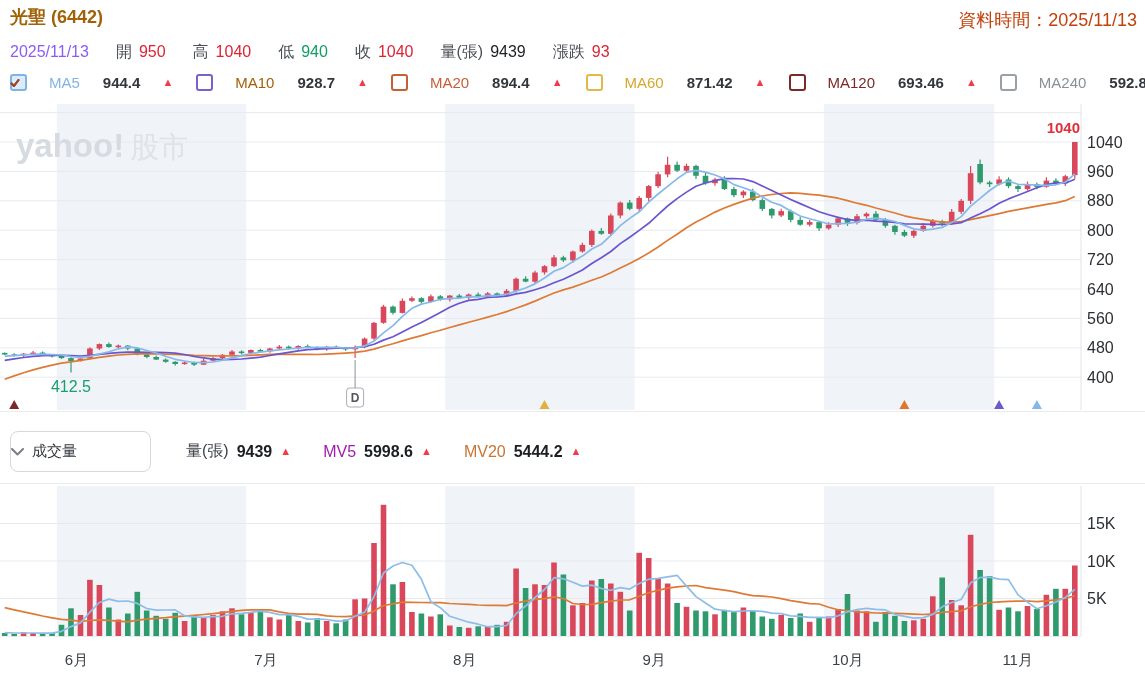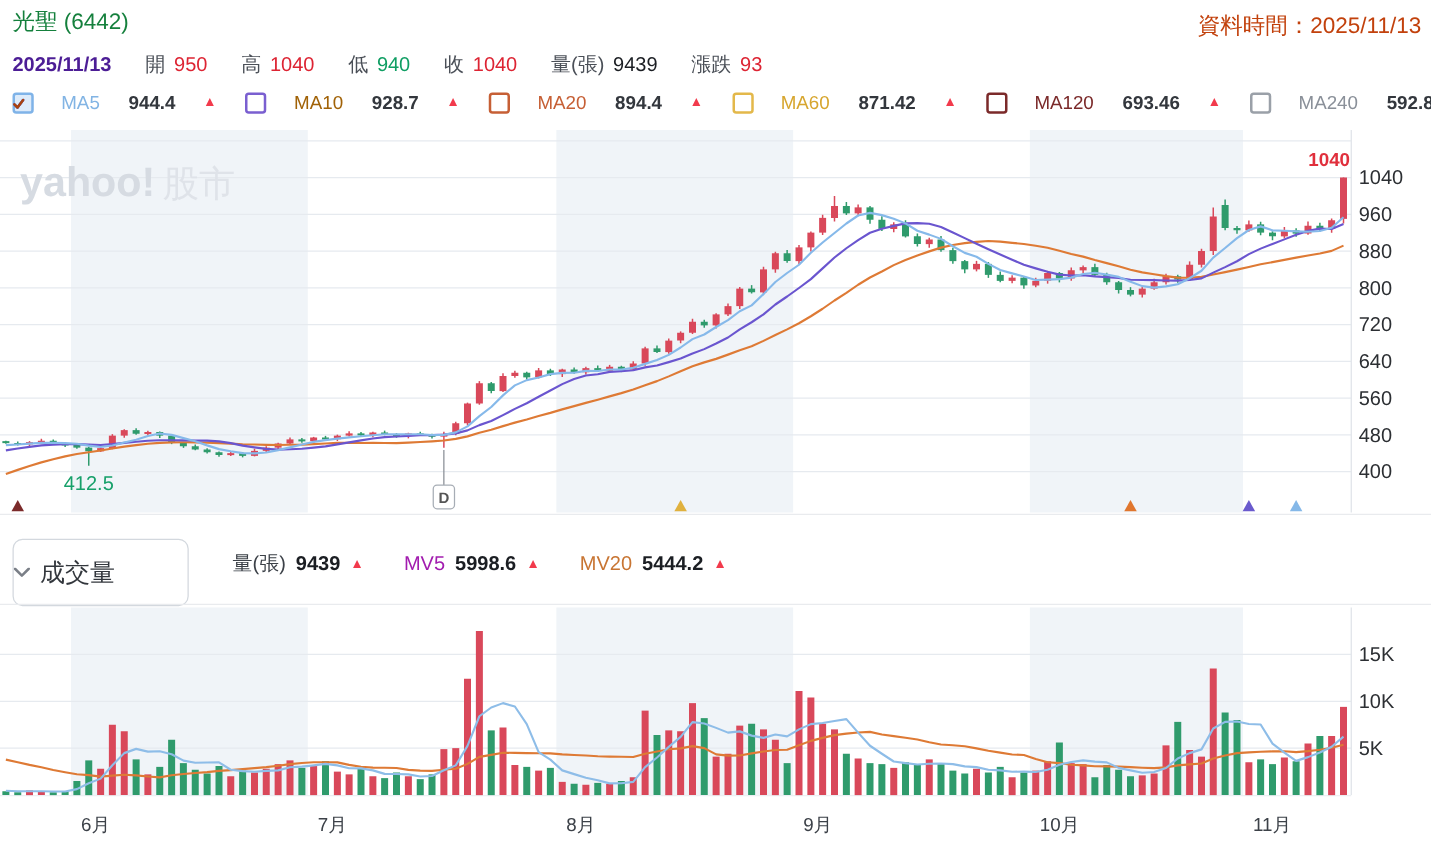--- a/index.html
+++ b/index.html
@@ -1,41 +1,41 @@
 <!DOCTYPE html>
 <html><head>
 <meta charset="utf-8">
 <style>
   html,body{margin:0;padding:0;}
   body{
     width:1145px;height:687px;position:relative;background:#fff;overflow:hidden;
     font-family:"Liberation Sans","DejaVu Sans",sans-serif;color:#222;
   }
   .title-row{position:absolute;top:5px;left:10px;right:8px;display:flex;justify-content:space-between;align-items:flex-start;}
-  .stock-title{font-size:18px;font-weight:400;color:#15803d;}
+  .stock-title{font-size:18px;font-weight:700;color:#a16207;}
   .data-time{font-size:18px;color:#c2410c;margin-top:3px;}
   .quote-row{position:absolute;top:42px;left:10px;display:flex;gap:27px;font-size:16px;align-items:baseline;white-space:nowrap;}
-  .quote-date{color:#4c1d95;font-weight:bold;}
+  .quote-date{color:#8b5cf6;}
   .quote-item{display:flex;gap:7px;align-items:baseline;}
   .q-label{color:#4a4f57;}
   .q-value{font-weight:400;}
   .q-red{color:#dd2433;}
   .q-green{color:#0f9e63;}
   .q-dark{color:#1b1e23;}
   .ma-row{position:absolute;top:74px;left:10px;display:flex;gap:23px;font-size:15px;align-items:center;white-space:nowrap;}
   .ma-item{display:flex;align-items:center;gap:22px;cursor:pointer;}
   .cb{width:13px;height:13px;border:2px solid #999;border-radius:3px;display:flex;align-items:center;justify-content:center;background:#fff;}
   .ma-val{color:#33373d;font-weight:600;margin-left:1px;}
   .tri{color:#f23a4c;font-size:11px;line-height:1;}
   .divider{position:absolute;left:0;width:1145px;height:1px;background:#e9ebee;}
   #divider-1{top:411px;}
   #divider-2{top:483px;}
-  .vol-dropdown{position:absolute;top:431px;left:10px;width:141px;height:54px;border:1px solid #d3d8de;border-radius:8px;
+  .vol-dropdown{position:absolute;top:431px;left:10px;width:141px;height:41px;border:1px solid #d3d8de;border-radius:8px;
     display:flex;align-items:center;justify-content:space-between;padding:0 16px 0 21px;box-sizing:border-box;
-    font-size:20px;color:#33373d;background:#fff;cursor:pointer;}
+    font-size:15px;color:#33373d;background:#fff;cursor:pointer;}
   .vol-stats{position:absolute;top:441px;left:186px;display:flex;gap:32px;font-size:16px;align-items:center;white-space:nowrap;}
   .vs-item{display:flex;gap:8px;align-items:center;}
   .vs-value{font-weight:700;color:#1b1e23;}
   svg{position:absolute;left:0;font-family:"Liberation Sans","DejaVu Sans",sans-serif;}
   #price-svg{top:100px;}
   #vol-svg{top:484px;}
 </style>
 </head>
 <body>
 

